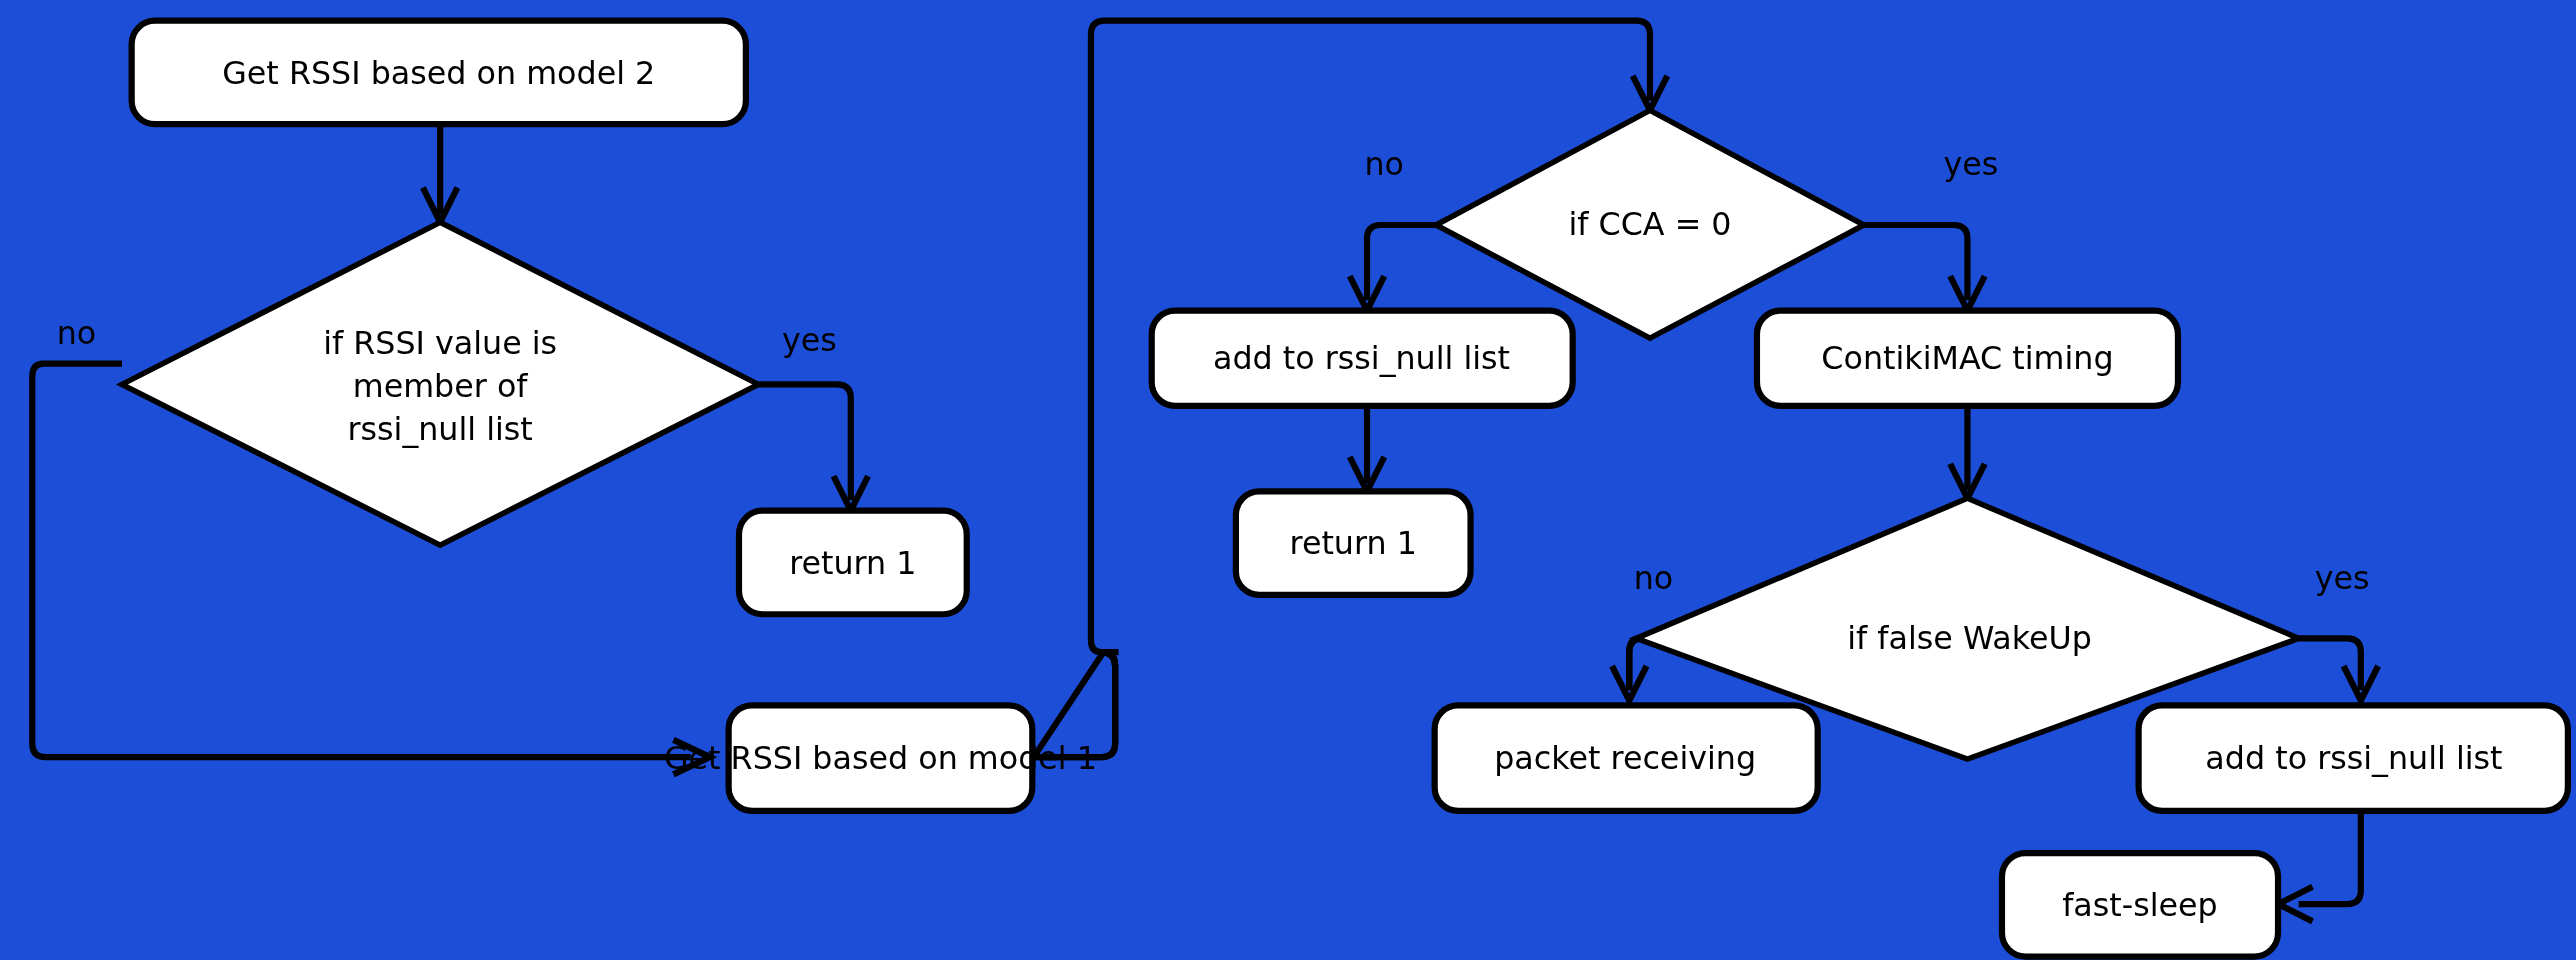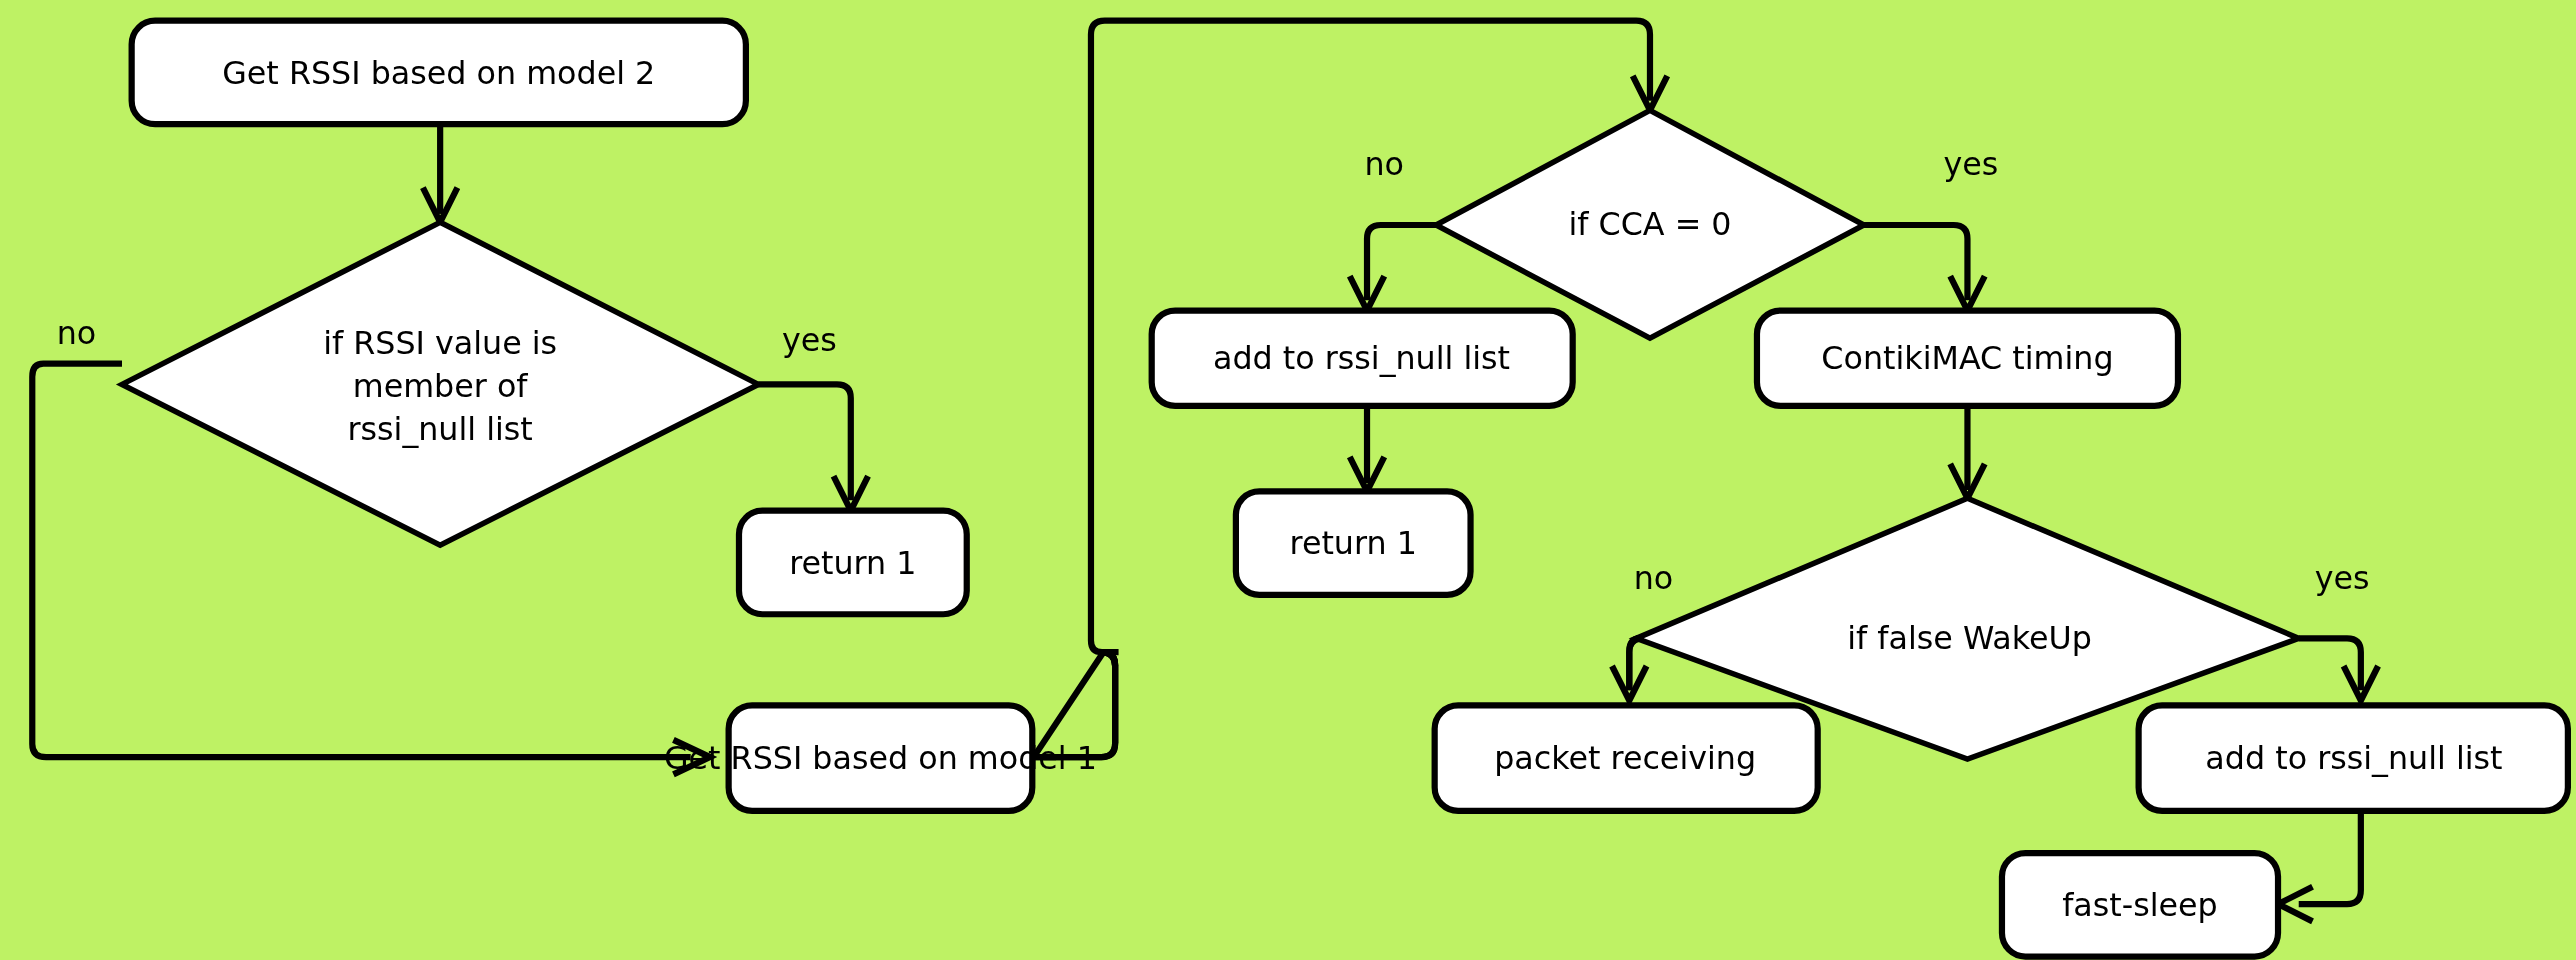--- a/index.html
+++ b/index.html
@@ -10,21 +10,21 @@
   body {
     width: 2576px;
     height: 960px;
     overflow: hidden;
     font-family: "DejaVu Sans", sans-serif;
   }
   #flowchart-root {
     position: relative;
     width: 2576px;
     height: 960px;
-    background: #bef264;
+    background: #1d4ed8;
   }
   svg.chart-svg {
     display: block;
     width: 2576px;
     height: 960px;
   }
   .node-shape {
     fill: #ffffff;
     stroke: #000000;
     stroke-width: 9;

